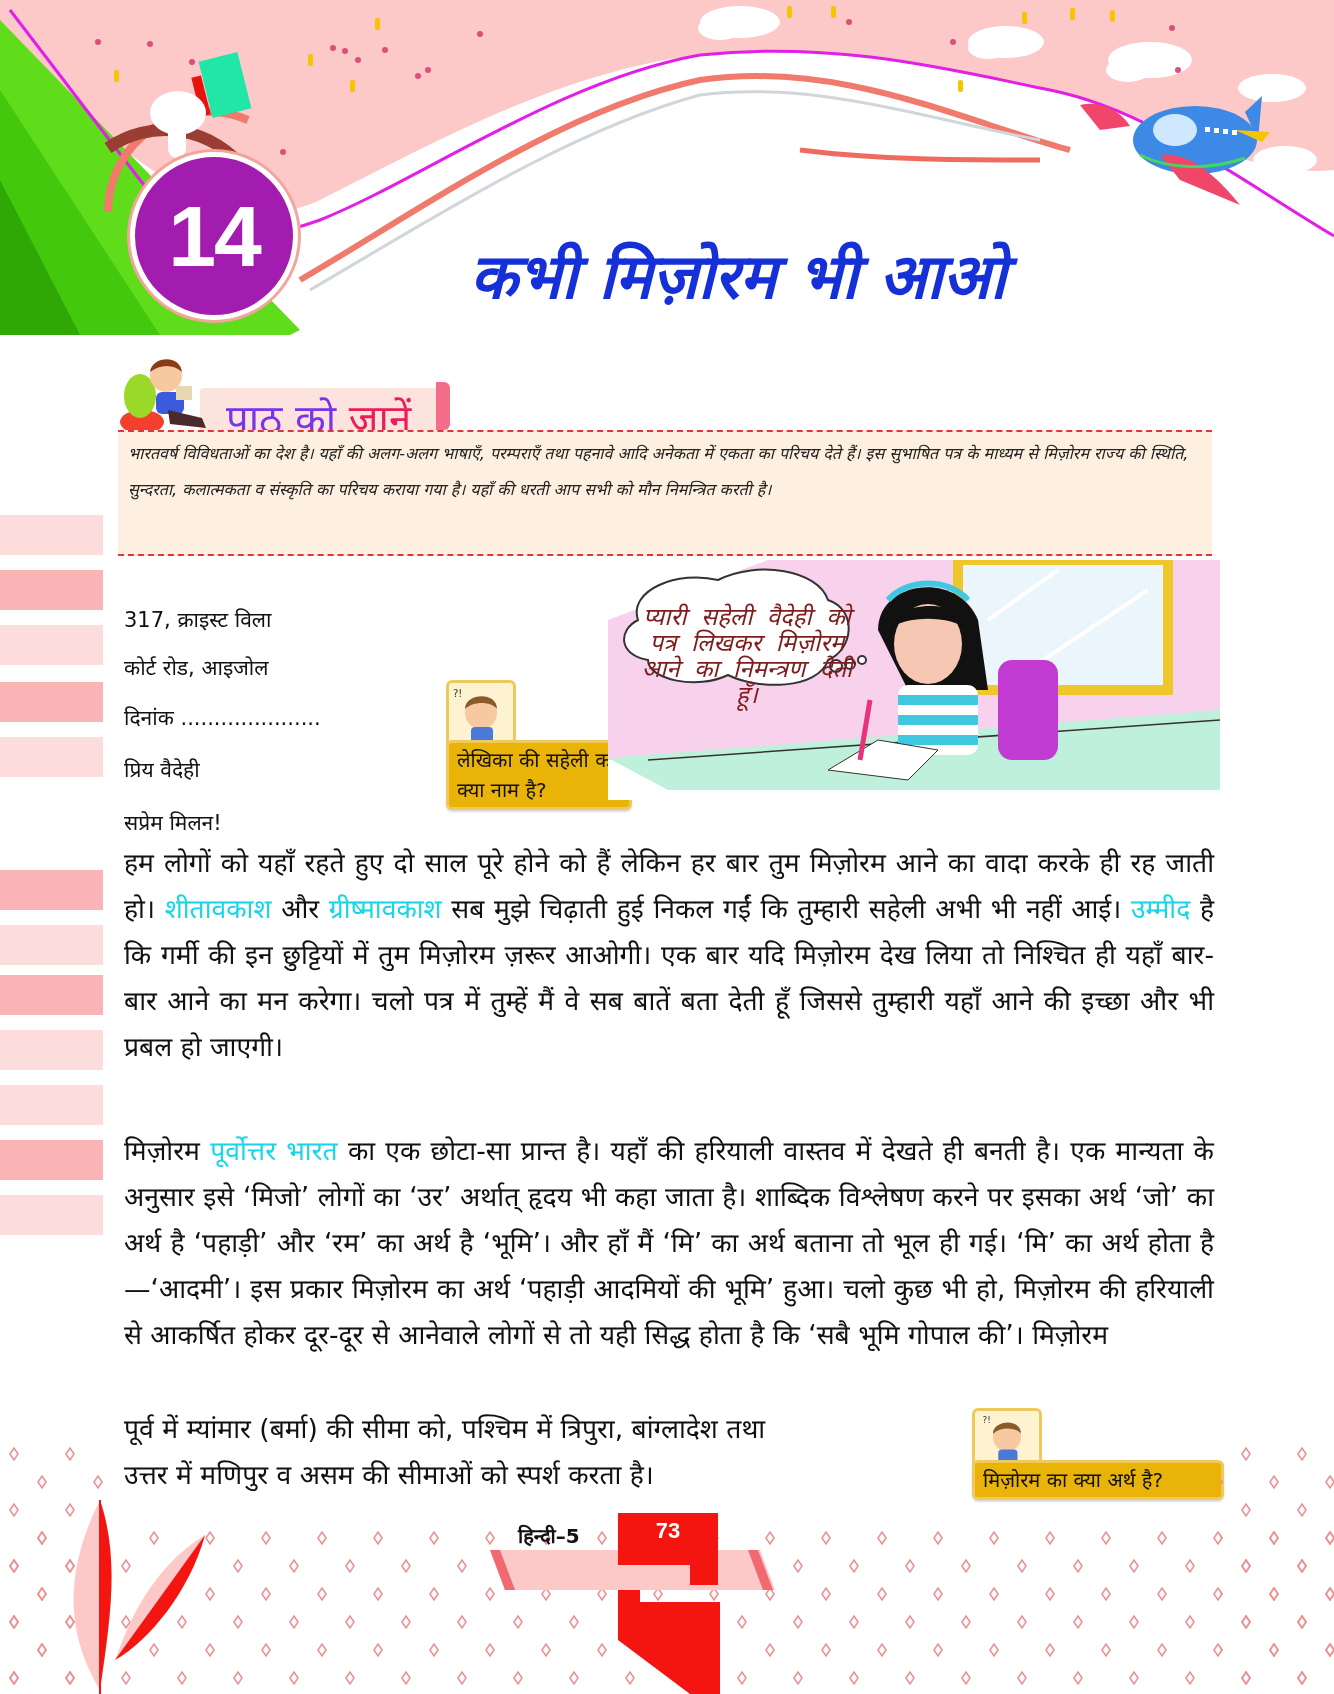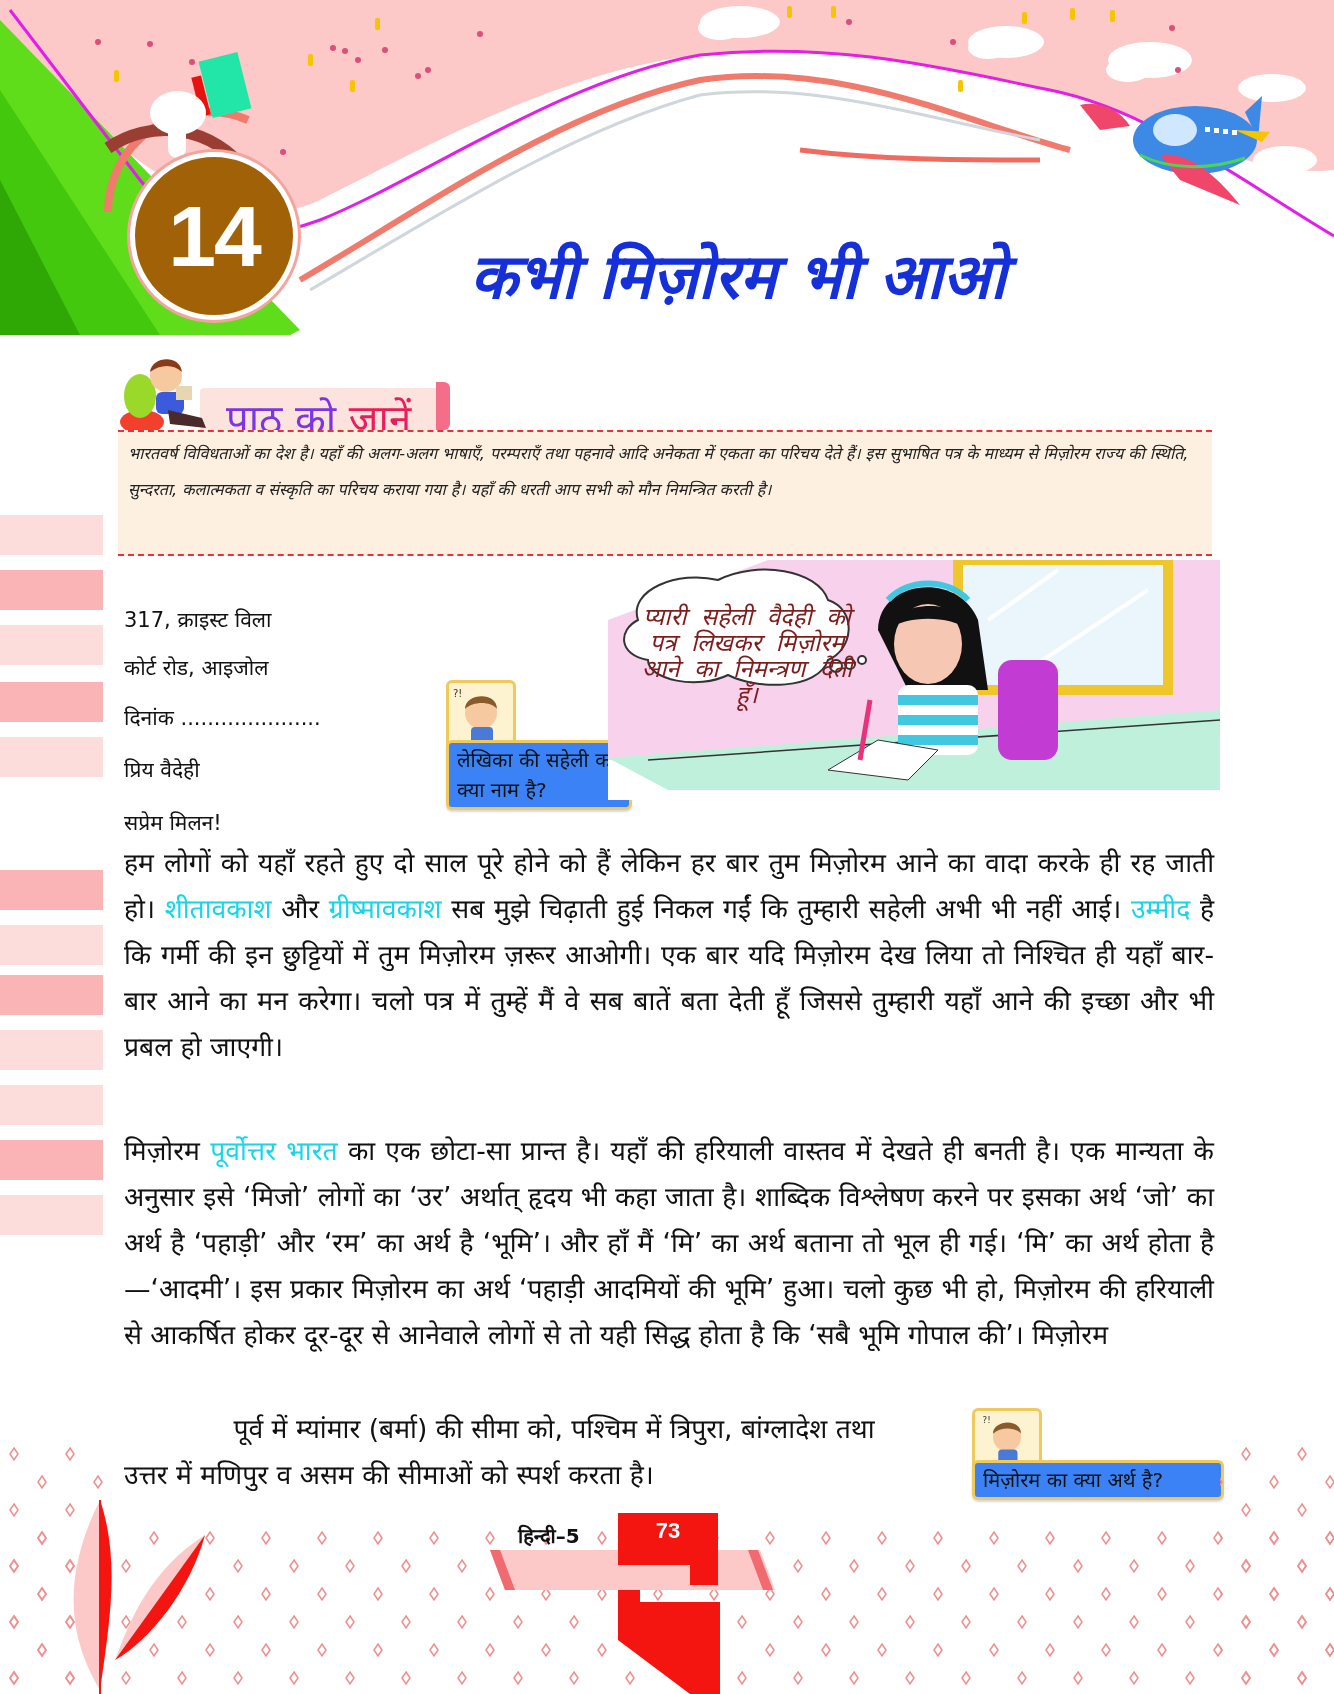--- a/index.html
+++ b/index.html
@@ -8,21 +8,21 @@
     background: #ffffff;
     font-family: "DejaVu Sans", "Liberation Sans", sans-serif;
     color: #111;
   }
   .abs { position: absolute; }
 
   
   #header-art { left: 0; top: 0; width: 1334px; height: 340px; }
   #chapter-badge {
     left: 130px; top: 152px; width: 158px; height: 158px; border-radius: 50%;
-    background: #a16207; border: 5px solid #ffffff;
+    background: #a21caf; border: 5px solid #ffffff;
     box-shadow: 0 0 0 3px #f3a59c;
     display: flex; align-items: center; justify-content: center;
   }
   #chapter-number {
     color: #fff; font-family: "Liberation Sans", sans-serif; font-weight: bold;
     font-size: 86px; letter-spacing: -2px;
   }
   #chapter-title {
     left: 470px; top: 232px; width: 760px;
     font-family: "DejaVu Sans", sans-serif; font-weight: bold; font-style: italic;
@@ -59,21 +59,21 @@
     left: 128px; top: 436px; width: 1080px;
     font-family: "DejaVu Sans", sans-serif; font-style: italic;
     font-size: 16px; line-height: 36px; color: #222;
   }
 
   
   .letter-line { left: 124px; font-size: 21px; line-height: 30px; color: #111; white-space: nowrap; margin-top: 23px; }
 
   
   .qbox {
-    background: #3b82f6; border: 3px solid #f0c95c; border-radius: 6px;
+    background: #eab308; border: 3px solid #f0c95c; border-radius: 6px;
     font-size: 20px; line-height: 30px; color: #111; padding: 2px 8px;
     box-shadow: 0 2px 2px rgba(0,0,0,0.15);
   }
   .qface {
     background: #fdf3d0; border: 3px solid #f0c95c; border-bottom: none;
     border-radius: 6px 6px 0 0;
   }
 
   
   #illustration { left: 608px; top: 560px; width: 612px; height: 240px; }
@@ -273,21 +273,21 @@
   <span>सब मुझे चिढ़ाती हुई निकल गईं कि तुम्हारी सहेली अभी भी नहीं आई।</span>
   <span class="hl">उम्मीद</span>
   <span>है कि गर्मी की इन छुट्टियों में तुम मिज़ोरम ज़रूर आओगी। एक बार यदि मिज़ोरम देख लिया तो निश्चित ही यहाँ बार-बार आने का मन करेगा। चलो पत्र में तुम्हें मैं वे सब बातें बता देती हूँ जिससे तुम्हारी यहाँ आने की इच्छा और भी प्रबल हो जाएगी।</span>
 </div>
 
 <div class="abs para" style="top:1128px;">
   <span>मिज़ोरम</span>
   <span class="hl">पूर्वोत्तर भारत</span>
   <span>का एक छोटा-सा प्रान्त है। यहाँ की हरियाली वास्तव में देखते ही बनती है। एक मान्यता के अनुसार इसे ‘मिजो’ लोगों का ‘उर’ अर्थात् हृदय भी कहा जाता है। शाब्दिक विश्लेषण करने पर इसका अर्थ ‘जो’ का अर्थ है ‘पहाड़ी’ और ‘रम’ का अर्थ है ‘भूमि’। और हाँ मैं ‘मि’ का अर्थ बताना तो भूल ही गई। ‘मि’ का अर्थ होता है—‘आदमी’। इस प्रकार मिज़ोरम का अर्थ ‘पहाड़ी आदमियों की भूमि’ हुआ। चलो कुछ भी हो, मिज़ोरम की हरियाली से आकर्षित होकर दूर-दूर से आनेवाले लोगों से तो यही सिद्ध होता है कि ‘सबै भूमि गोपाल की’। मिज़ोरम</span>
 </div>
-<div class="abs para" style="top:1406px; width:860px; text-align:center;">पूर्व में म्यांमार (बर्मा) की सीमा को, पश्चिम में त्रिपुरा, बांग्लादेश तथा</div>
+<div class="abs para" style="top:1406px; width:860px; text-align:left;">पूर्व में म्यांमार (बर्मा) की सीमा को, पश्चिम में त्रिपुरा, बांग्लादेश तथा</div>
 <div class="abs para" style="top:1452px; width:860px; text-align:left;">उत्तर में मणिपुर व असम की सीमाओं को स्पर्श करता है।</div>
 
 <div class="abs qface" style="left:972px; top:1408px; width:64px; height:56px;">
   <svg width="64" height="56" viewBox="0 0 64 64">
     <circle cx="32" cy="30" r="16" fill="#f7c9a0"></circle>
     <path d="M16,26 C16,10 48,8 48,26 C42,18 24,18 16,26 Z" fill="#8a5a2a"></path>
     <rect x="22" y="44" width="22" height="18" rx="4" fill="#4a7ad8"></rect>
     <text x="4" y="14" font-size="10" fill="#333" font-family="DejaVu Sans, sans-serif">?!</text>
   </svg>
 </div>

